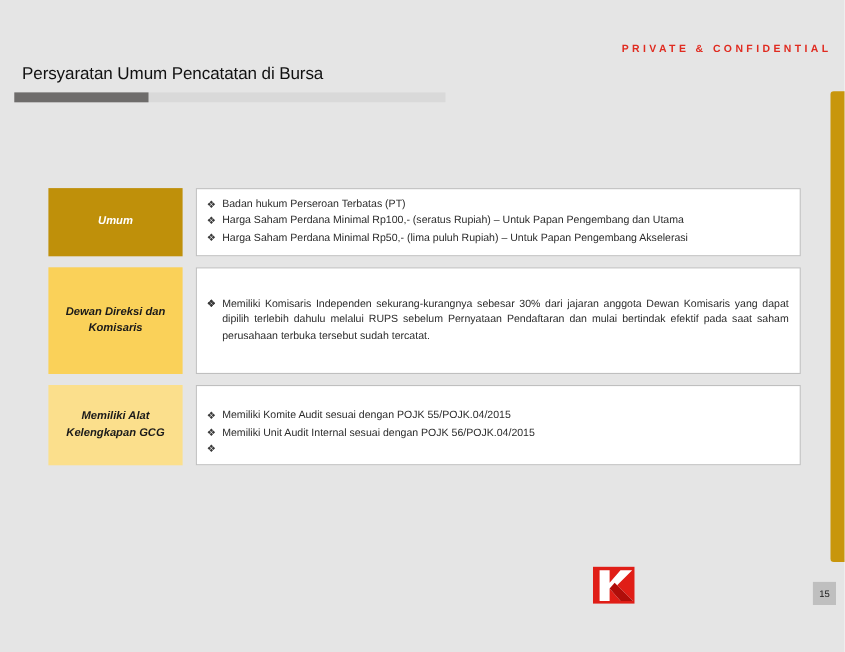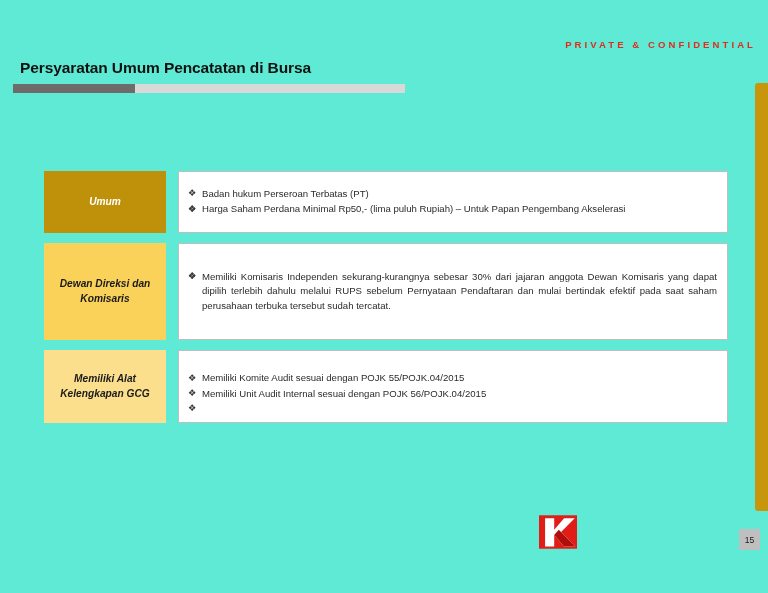--- a/index.html
+++ b/index.html
@@ -8,21 +8,21 @@
     background: #ffffff;
   }
   body {
     font-family: "Liberation Sans", sans-serif;
     color: #000000;
   }
   #slide {
     position: relative;
     width: 768px;
     height: 593px;
-    background: #5eead4;
+    background: #e5e5e5;
     overflow: hidden;
   }
 
   
   .confidential {
     position: absolute;
     top: 39px;
     right: 12px;
     font-size: 9.5px;
     font-weight: bold;
@@ -31,21 +31,21 @@
     font-family: "Liberation Sans", sans-serif;
     white-space: nowrap;
   }
 
   
   .slide-title {
     position: absolute;
     left: 20px;
     top: 59px;
     font-size: 15.5px;
-    font-weight: bold;
+    font-weight: normal;
     color: #111111;
     letter-spacing: -0.1px;
     white-space: nowrap;
   }
 
   
   .title-bar {
     position: absolute;
     left: 13px;
     top: 84px;
@@ -213,20 +213,21 @@
     <div class="row row-1">
       <div class="row-label lbl-dark">Umum</div>
       <div class="row-body">
         <ul class="bullets">
           <li>
             <span class="bul">❖</span>
             <span>Badan hukum Perseroan Terbatas (PT)</span>
           </li>
           <li>
             <span class="bul">❖</span>
+            <span>Harga Saham Perdana Minimal Rp100,- (seratus Rupiah) – Untuk Papan Pengembang dan Utama</span>
           </li>
           <li>
             <span class="bul">❖</span>
             <span>Harga Saham Perdana Minimal Rp50,- (lima puluh Rupiah) – Untuk Papan Pengembang Akselerasi</span>
           </li>
         </ul>
       </div>
     </div>
 
     <div class="row row-2">

